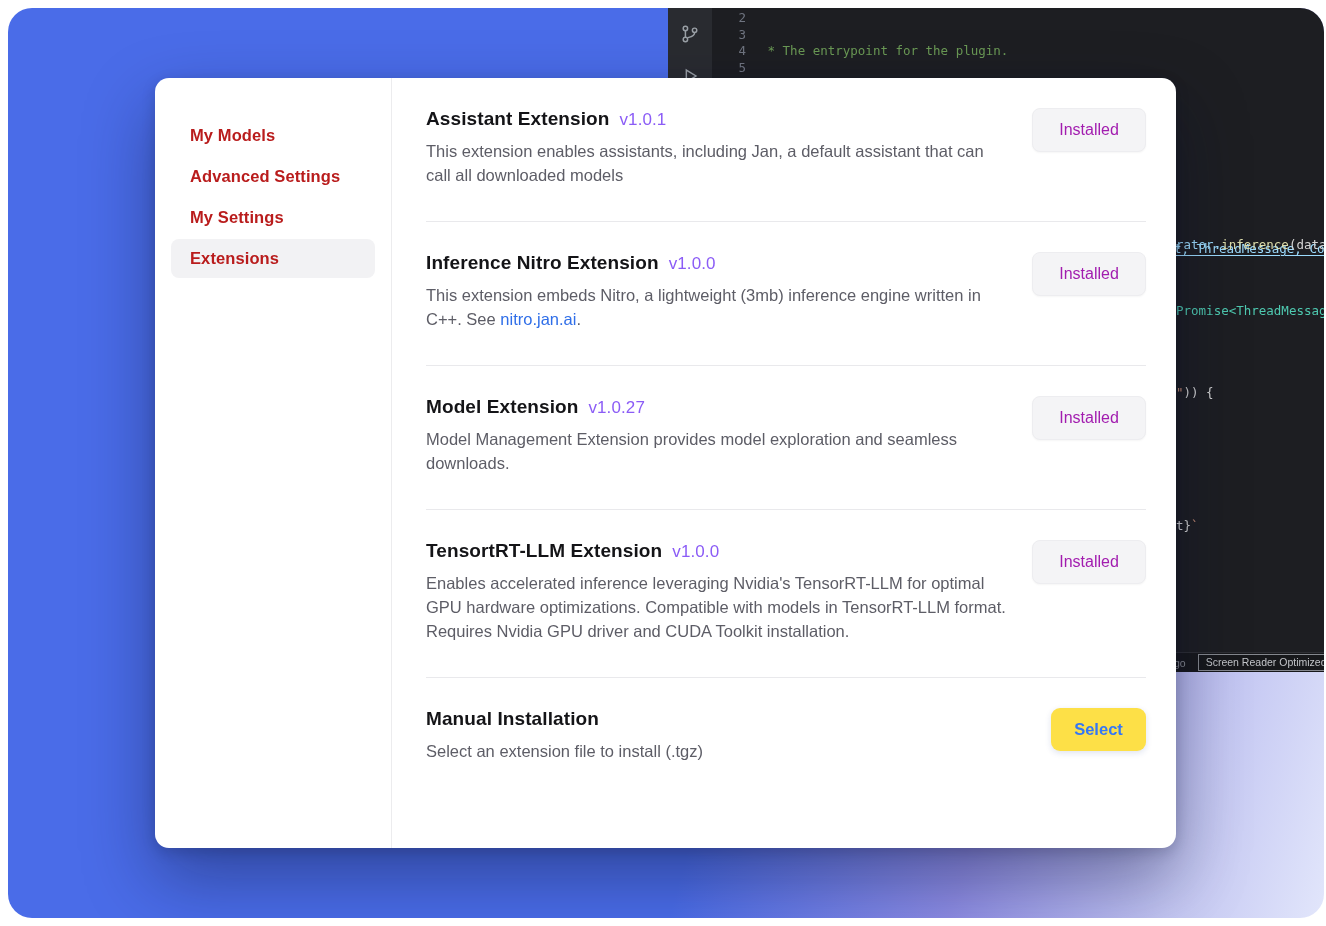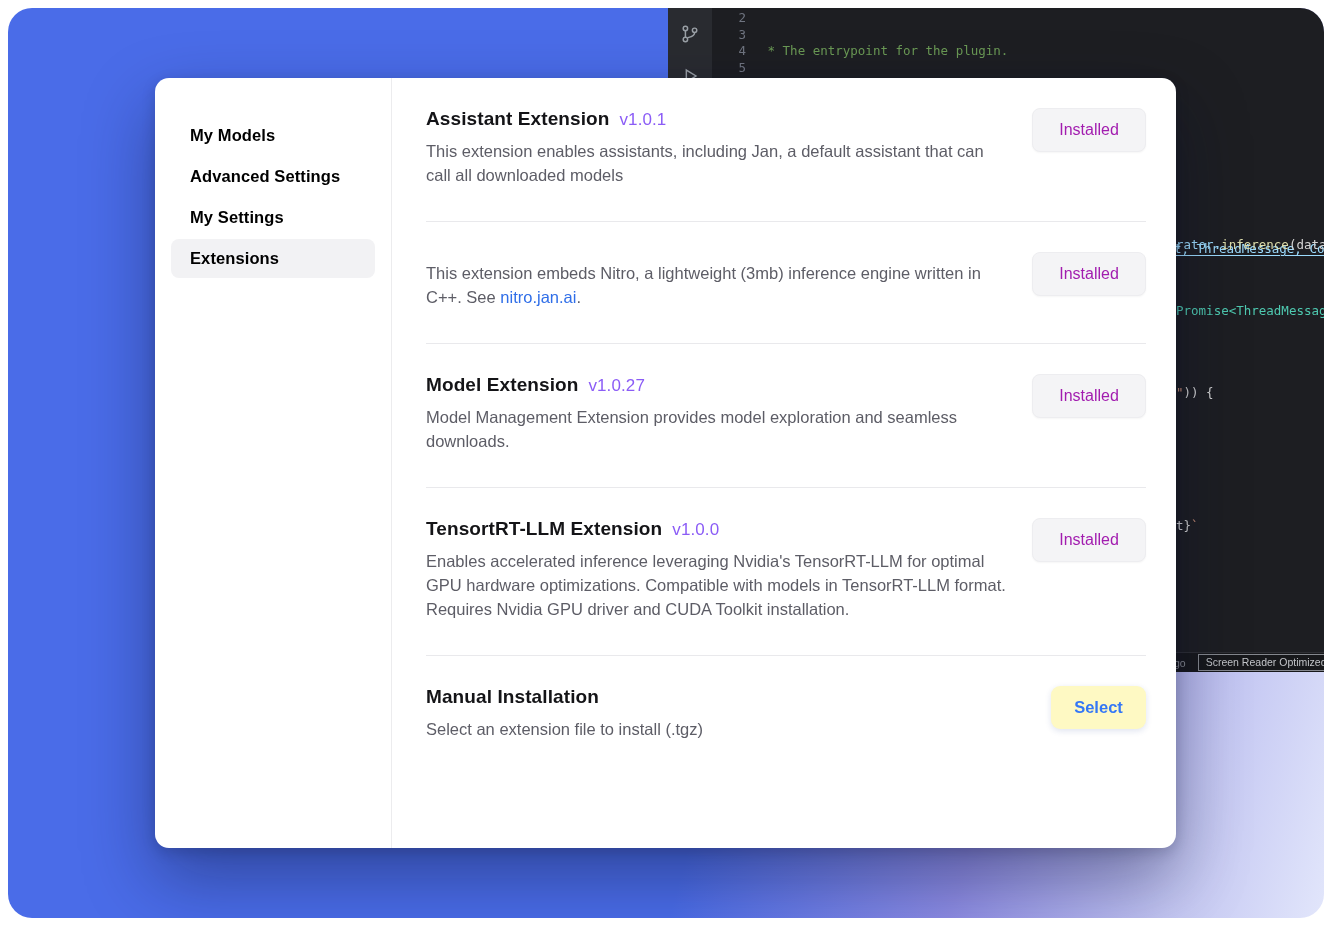--- a/index.html
+++ b/index.html
@@ -67,21 +67,21 @@
     position:absolute; left:147px; top:70px; width:1021px; height:770px;
     background:#ffffff; border-radius:14px; overflow:hidden;
     box-shadow:0 30px 70px rgba(10,15,45,.40), 0 4px 14px rgba(10,15,45,.18);
     display:flex;
   }
   .sidebar {
     width:237px; border-right:1px solid #ececee; padding-top:36px; flex:none;
   }
   .side-item {
     margin:2px 16px; padding:10px 19px; border-radius:8px;
-    font-size:16.5px; font-weight:700; color:#000000; cursor:pointer;
+    font-size:16.5px; font-weight:700; color:#b91c1c; cursor:pointer;
     letter-spacing:.1px;
   }
   .side-item.active { background:#f2f2f4; }
   .content { flex:1; padding:0 30px 0 34px; overflow:hidden; }
   .row {
     display:flex; justify-content:space-between; align-items:flex-start;
     padding:30px 0 34px; border-bottom:1px solid #e9e9ec;
   }
   .row.last { border-bottom:none; }
   .row-text { max-width:585px; }
@@ -93,21 +93,21 @@
     min-width:114px; height:44px; padding:0 20px; flex:none;
     display:inline-flex; align-items:center; justify-content:center;
     background:#f4f4f6; border:1px solid #ededf0; border-radius:8px;
     color:#a21caf; font-size:16px; font-weight:500;
     font-family:"Liberation Sans", sans-serif;
     box-shadow:0 1px 2px rgba(0,0,0,.04); cursor:default;
   }
   .btn-select {
     min-width:95px; height:43px; padding:0 22px; flex:none;
     display:inline-flex; align-items:center; justify-content:center;
-    background:#fef9c3; border:none; border-radius:9px;
+    background:#fde047; border:none; border-radius:9px;
     color:#3477f6; font-size:16.5px; font-weight:700;
     font-family:"Liberation Sans", sans-serif;
     box-shadow:0 2px 6px rgba(30,60,140,.14); cursor:pointer;
   }
 </style>
 </head>
 <body>
 
 <div class="canvas">
 
@@ -170,20 +170,21 @@
       <div class="row">
         <div class="row-text">
           <div class="row-title"><span>Assistant Extension</span><span class="row-version">v1.0.1</span></div>
           <div class="row-desc">This extension enables assistants, including Jan, a default assistant that can call all downloaded models</div>
         </div>
         <button class="btn-installed">Installed</button>
       </div>
 
       <div class="row">
         <div class="row-text">
+          <div class="row-title"><span>Inference Nitro Extension</span><span class="row-version">v1.0.0</span></div>
           <div class="row-desc"><span>This extension embeds Nitro, a lightweight (3mb) inference engine written in C++. See </span><span class="desc-link">nitro.jan.ai</span><span>.</span></div>
         </div>
         <button class="btn-installed">Installed</button>
       </div>
 
       <div class="row">
         <div class="row-text">
           <div class="row-title"><span>Model Extension</span><span class="row-version">v1.0.27</span></div>
           <div class="row-desc">Model Management Extension provides model exploration and seamless downloads.</div>
         </div>

